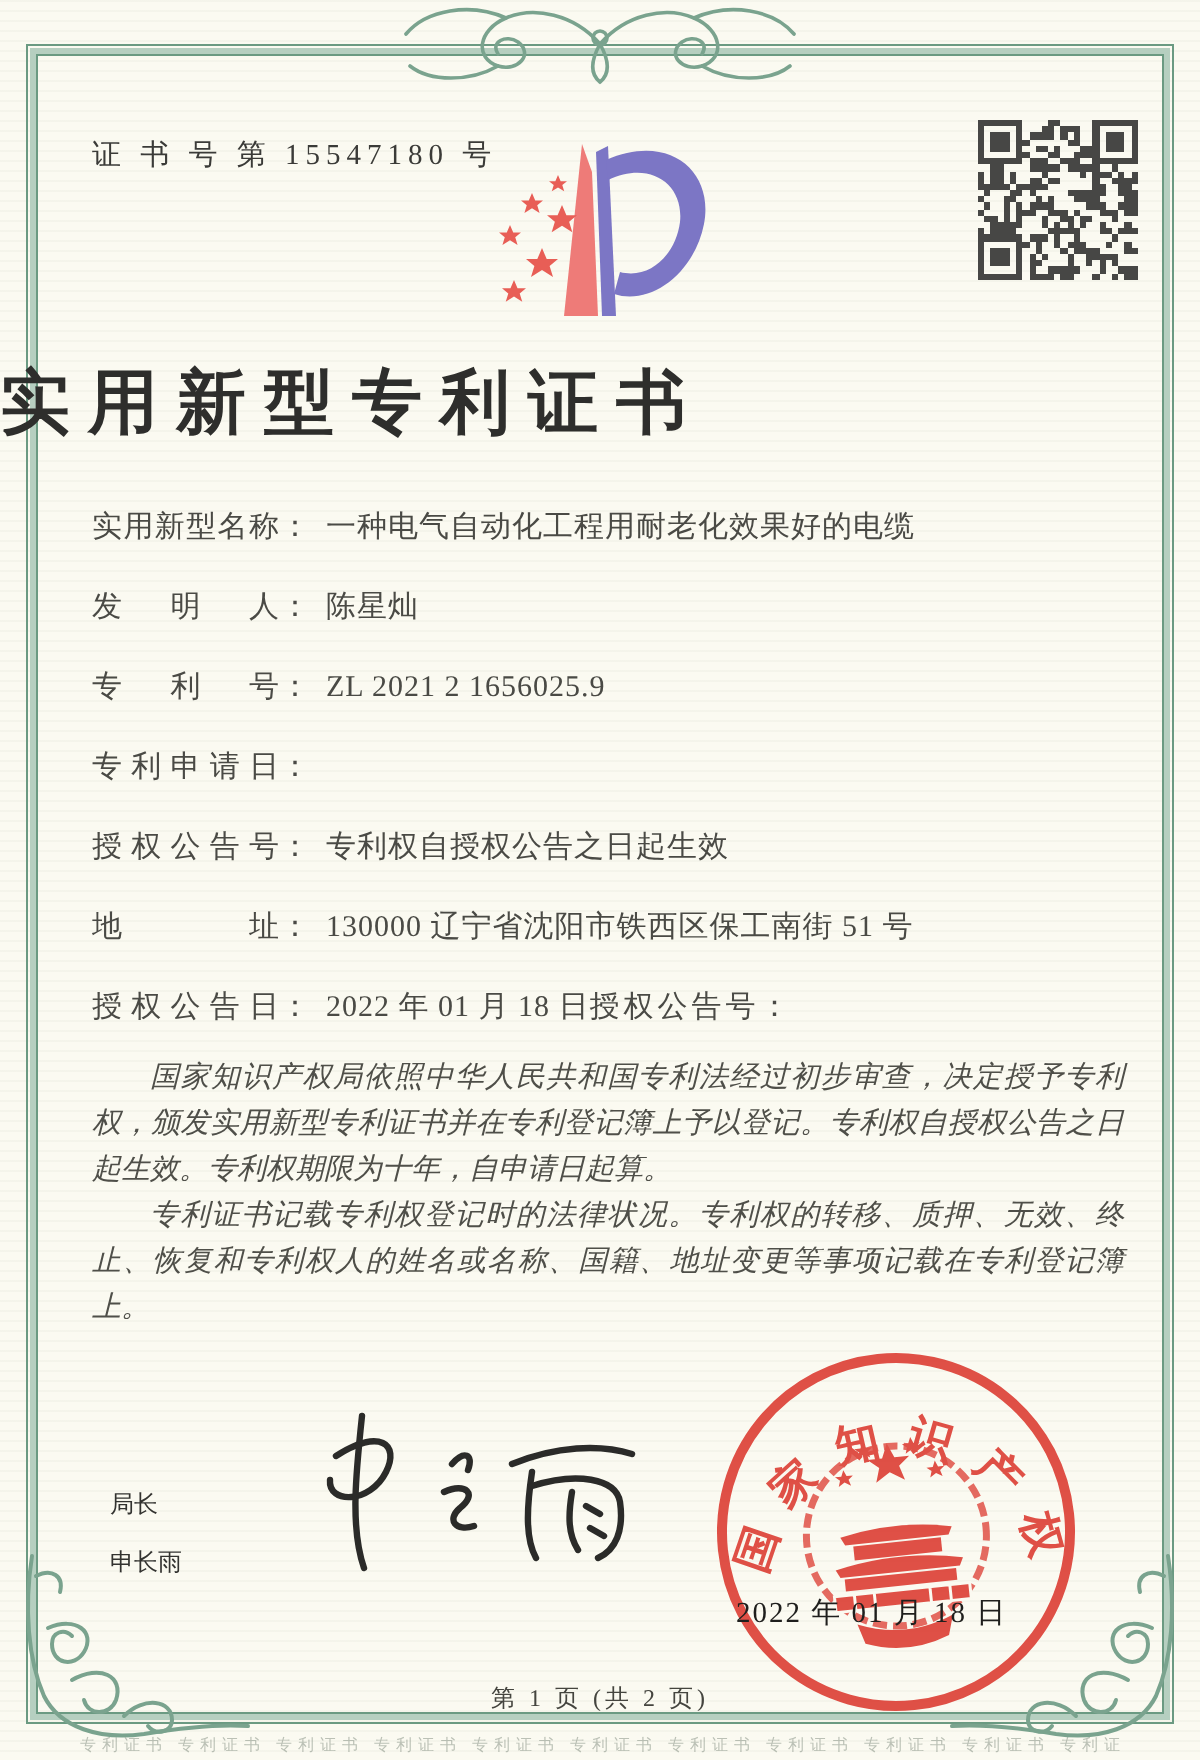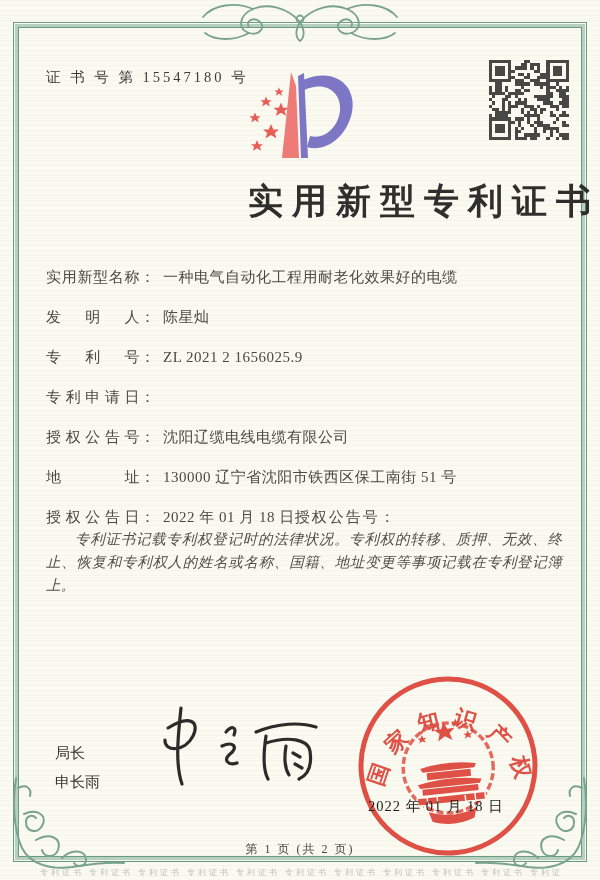--- a/index.html
+++ b/index.html
@@ -37,46 +37,46 @@
     position:absolute; left:46px; top:68px; z-index:5;
     font-size:14.5px; letter-spacing:3px; color:#3b3b38;
   }
   .logo { position:absolute; left:237px; top:60px; z-index:5; }
   .qr   { position:absolute; left:489px; top:60px; z-index:5;
           display:grid; grid-template-columns:repeat(25,3.2px); grid-auto-rows:3.2px; }
   .qr div.on { background:#474745; }
 
   .title {
     position:absolute; top:178px; left:0; right:0; z-index:5;
-    text-align:right; font-size:35px; font-weight:bold;
+    text-align:left; font-size:35px; font-weight:bold;
     letter-spacing:9px; color:#2e2e2c;
   }
 
   .fields { position:absolute; left:46px; right:36px; top:248px; z-index:5; font-size:15px; color:#4a4a45; }
-  .frow   { height:40px; padding-top:6px; display:flex; align-items:flex-end; line-height:21px; white-space:nowrap; }
+  .frow   { height:40px; padding-top:6px; display:flex; align-items:flex-start; line-height:21px; white-space:nowrap; }
   .flabel {
     display:inline-block; width:94px;
     text-align:justify; text-align-last:justify; text-justify:inter-character;
     letter-spacing:.5px;
   }
   .fcolon { margin-right:8px; }
   .fvalue { letter-spacing:.5px; }
   .flabel2 { letter-spacing:2px; }
 
   .paragraphs {
     position:absolute; left:46px; right:38px; top:528px; z-index:5;
     font-size:14.5px; line-height:23px; color:#4f4f49;
     font-style:italic; text-align:justify;
   }
   .paragraphs p { text-indent:2em; }
 
   .signer {
     position:absolute; left:55px; top:738px; z-index:6;
     font-family:"Liberation Sans","DejaVu Sans",sans-serif;
-    font-size:15px; line-height:29px; color:#333330; font-weight:500;
+    font-size:12px; line-height:29px; color:#333330; font-weight:500;
   }
   .signature { position:absolute; left:138px; top:698px; z-index:6; }
 
   .seal { position:absolute; left:352px; top:670px; z-index:5; transform:rotate(-6deg); opacity:.92; }
   .seal-date {
     position:absolute; left:368px; top:797px; z-index:7;
     font-size:14.5px; letter-spacing:1px; color:#1f1f1d;
   }
 
   .footer {
@@ -170,37 +170,38 @@
       <span class="fcolon">：</span>
     <span class="fvalue">ZL 2021 2 1656025.9</span>
   </div>
   <div class="frow">
     <span class="flabel">专利申请日</span>
       <span class="fcolon">：</span>
   </div>
   <div class="frow">
     <span class="flabel">授权公告号</span>
       <span class="fcolon">：</span>
-    <span class="fvalue">沈阳辽缆电线电缆有限公司</span>
+    <span class="fvalue">专利权自授权公告之日起生效</span>
   </div>
   <div class="frow">
     <span class="flabel">地址</span>
       <span class="fcolon">：</span>
     <span class="fvalue">130000 辽宁省沈阳市铁西区保工南街 51 号</span>
   </div>
   <div class="frow">
     <span class="flabel">授权公告日</span>
       <span class="fcolon">：</span>
     <span class="fvalue">2022 年 01 月 18 日</span>
     <span class="flabel2">授权公告号</span>
       <span class="fcolon">：</span>
   </div>
 </div>
 
 <div class="paragraphs">
+  <p>国家知识产权局依照中华人民共和国专利法经过初步审查，决定授予专利权，颁发实用新型专利证书并在专利登记簿上予以登记。专利权自授权公告之日起生效。专利权期限为十年，自申请日起算。</p>
   <p>专利证书记载专利权登记时的法律状况。专利权的转移、质押、无效、终止、恢复和专利权人的姓名或名称、国籍、地址变更等事项记载在专利登记簿上。</p>
 </div>
 
 <div class="signer">
   <div>局长</div>
   <div>申长雨</div>
 </div>
 
 <svg class="signature" width="200" height="110" viewBox="0 0 200 110">
   <g fill="none" stroke="#2b2b29" stroke-width="3.2" stroke-linecap="round" stroke-linejoin="round">

